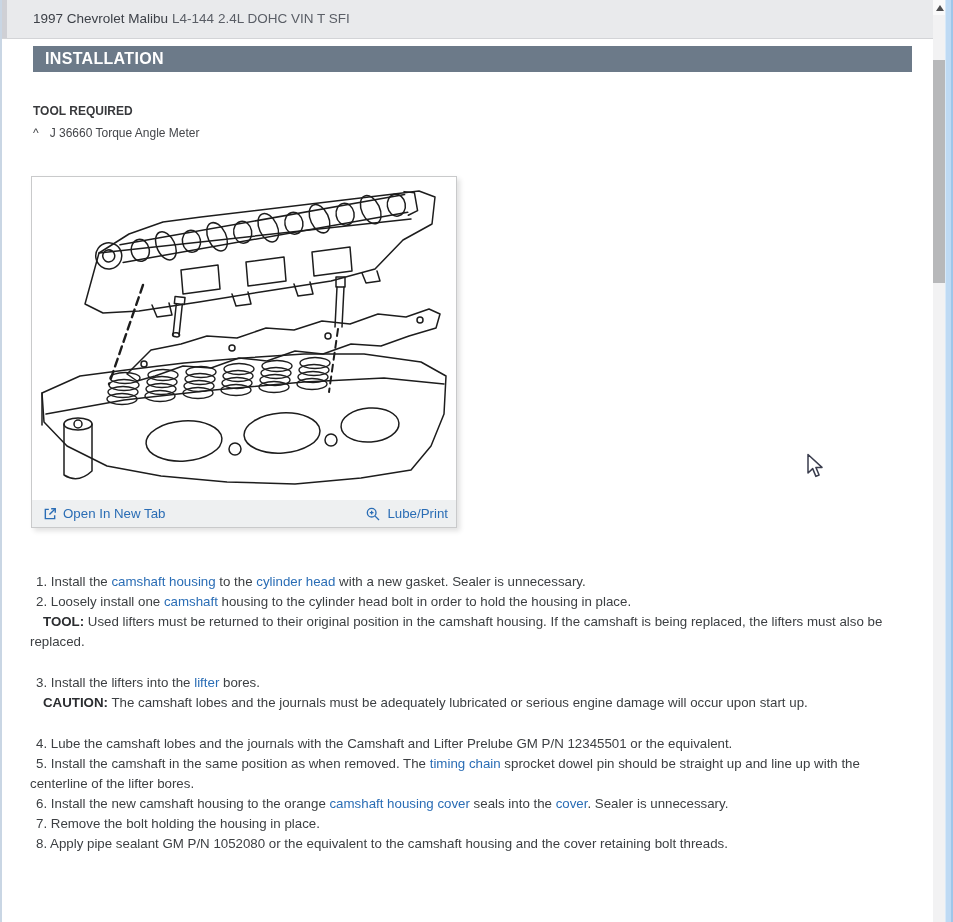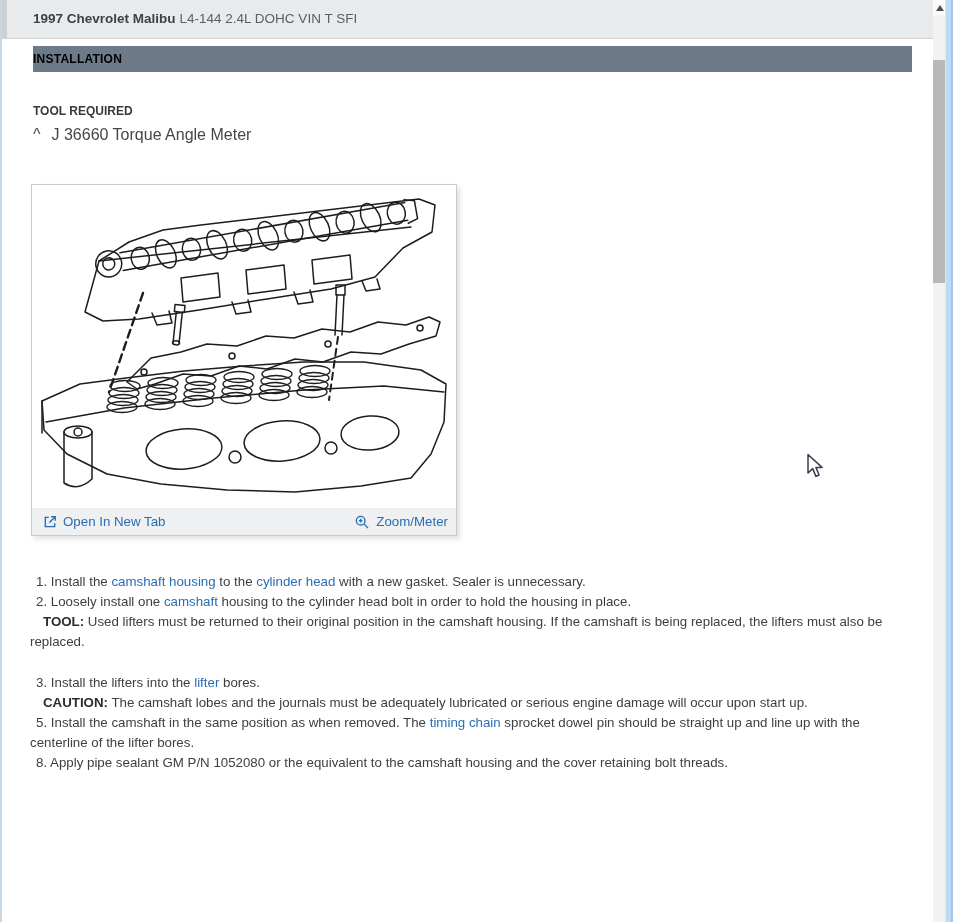--- a/index.html
+++ b/index.html
@@ -15,40 +15,40 @@
       border-right:4px solid transparent;border-bottom:6px solid #4e4e50;}
   .scroll-thumb{position:absolute;left:0;top:60px;width:13px;height:223px;background:#b7b8ba;}
   .blue-edge{position:absolute;right:0;top:0;width:7px;height:922px;background:#bedaf4;border-left:1px solid #d8e9f8;}
   .blue-edge::after{content:"";position:absolute;right:0;top:0;width:2px;height:100%;background:#9fc6e9;}
 
   
   .header{position:absolute;left:0;top:0;width:933px;height:38px;background:#e9eaec;
           border-bottom:1px solid #d3d4d7;}
   .header::before{content:"";position:absolute;left:0;top:0;width:7px;height:38px;background:#cfd0d5;}
   .veh-title{position:absolute;left:33px;top:0;line-height:38px;font-size:13.5px;color:#5a5e66;white-space:nowrap;}
-  .veh-title b{color:#3d4148;font-weight:bold;margin-right:4px;}
+  .veh-title b{color:#3d4148;font-weight:normal;margin-right:4px;}
   .hdr-right{position:absolute;right:28px;top:0;height:38px;display:flex;align-items:center;gap:10px;margin-top:38px;}
   .hdr-item{display:flex;align-items:center;gap:7px;cursor:pointer;}
   .hdr-label{font-size:13.5px;color:#3f434a;font-weight:bold;}
   .badge{width:23px;height:23px;border-radius:50%;background:#6b9fd4;color:#fff;
          font-size:13px;font-weight:bold;display:flex;align-items:center;justify-content:center;}
   .hdr-gap{width:14px;}
 
   
   .section-bar{position:absolute;left:33px;top:46px;width:879px;height:26px;background:#6c7a89;}
-  .section-bar span{display:block;line-height:26px;padding-left:0;color:#000000;
-                    font-size:12px;font-weight:bold;letter-spacing:.02em;}
+  .section-bar span{display:block;line-height:26px;padding-left:12px;color:#ffffff;
+                    font-size:16px;font-weight:bold;letter-spacing:.02em;}
 
   
   .tools-heading{position:absolute;left:33px;top:104px;font-size:12px;font-weight:bold;color:#38393c;}
-  .tool-row{position:absolute;left:33px;top:126px;font-size:16px;color:#44464a;}
+  .tool-row{position:absolute;left:33px;top:126px;font-size:12px;color:#44464a;}
   .tool-row .marker{margin-right:11px;color:#44464a;}
 
   
-  .figure-box{position:absolute;left:31px;top:184px;width:426px;height:352px;background:#fff;
+  .figure-box{position:absolute;left:31px;top:176px;width:426px;height:352px;background:#fff;
               border:1px solid #c9cacb;box-shadow:3px 3px 5px rgba(0,0,0,.12);box-sizing:border-box;}
   .figure-img{width:424px;height:323px;background:#fff;overflow:hidden;}
   .figure-footer{position:absolute;left:0;bottom:0;width:424px;height:27px;background:#eef0f1;
                  display:flex;align-items:center;justify-content:space-between;}
   .fig-link{display:flex;align-items:center;gap:6px;color:#2a6db5;font-size:13.3px;cursor:pointer;}
   .fig-link.left{margin-left:11px;}
   .fig-link.right{margin-right:8px;}
 
   
   .content{position:absolute;left:30px;top:572px;width:872px;font-size:13.3px;line-height:20px;color:#3d4043;}
@@ -212,32 +212,35 @@
         <span>Open In New Tab</span>
       </span>
       <span class="fig-link right">
         <span class="icon">
           <svg width="16" height="16" viewBox="0 0 24 24" stroke="#2a6db5" fill="none" stroke-width="2">
             <circle cx="10" cy="10" r="6.5"></circle>
               <path d="M15.2 15.2L21 21"></path>
               <path d="M7.2 10h5.6M10 7.2v5.6"></path>
           </svg>
         </span>
-        <span>Zoom/Meter</span>
+        <span>Lube/Print</span>
       </span>
     </div>
   </div>
 
   <div class="content" id="content-blocks">
       <p class="step"><span>1. </span>Install the <a class="ilink">camshaft housing</a> to the <a class="ilink">cylinder head</a> with a new gasket. Sealer is unnecessary.</p>
       <p class="step"><span>2. </span>Loosely install one <a class="ilink">camshaft</a> housing to the cylinder head bolt in order to hold the housing in place.</p>
       <p class="callout"><strong>TOOL:</strong> Used lifters must be returned to their original position in the camshaft housing. If the camshaft is being replaced, the lifters must also be replaced.</p>
       <p class="step after-callout"><span>3. </span>Install the lifters into the <a class="ilink">lifter</a> bores.</p>
       <p class="callout"><strong>CAUTION:</strong> The camshaft lobes and the journals must be adequately lubricated or serious engine damage will occur upon start up.</p>
+      <p class="step after-callout"><span>4. </span>Lube the camshaft lobes and the journals with the Camshaft and Lifter Prelube GM P/N 12345501 or the equivalent.</p>
       <p class="step"><span>5. </span>Install the camshaft in the same position as when removed. The <a class="ilink">timing chain</a> sprocket dowel pin should be straight up and line up with the centerline of the lifter bores.</p>
+      <p class="step"><span>6. </span>Install the new camshaft housing to the orange <a class="ilink">camshaft housing cover</a> seals into the <a class="ilink">cover</a>. Sealer is unnecessary.</p>
+      <p class="step"><span>7. </span>Remove the bolt holding the housing in place.</p>
       <p class="step"><span>8. </span>Apply pipe sealant GM P/N 1052080 or the equivalent to the camshaft housing and the cover retaining bolt threads.</p>
     </div>
 
   <div class="scroll-track">
     <div class="scroll-up">
         <div class="tri"></div>
       </div>
     <div class="scroll-thumb"></div>
   </div>
   <div class="blue-edge"></div>

